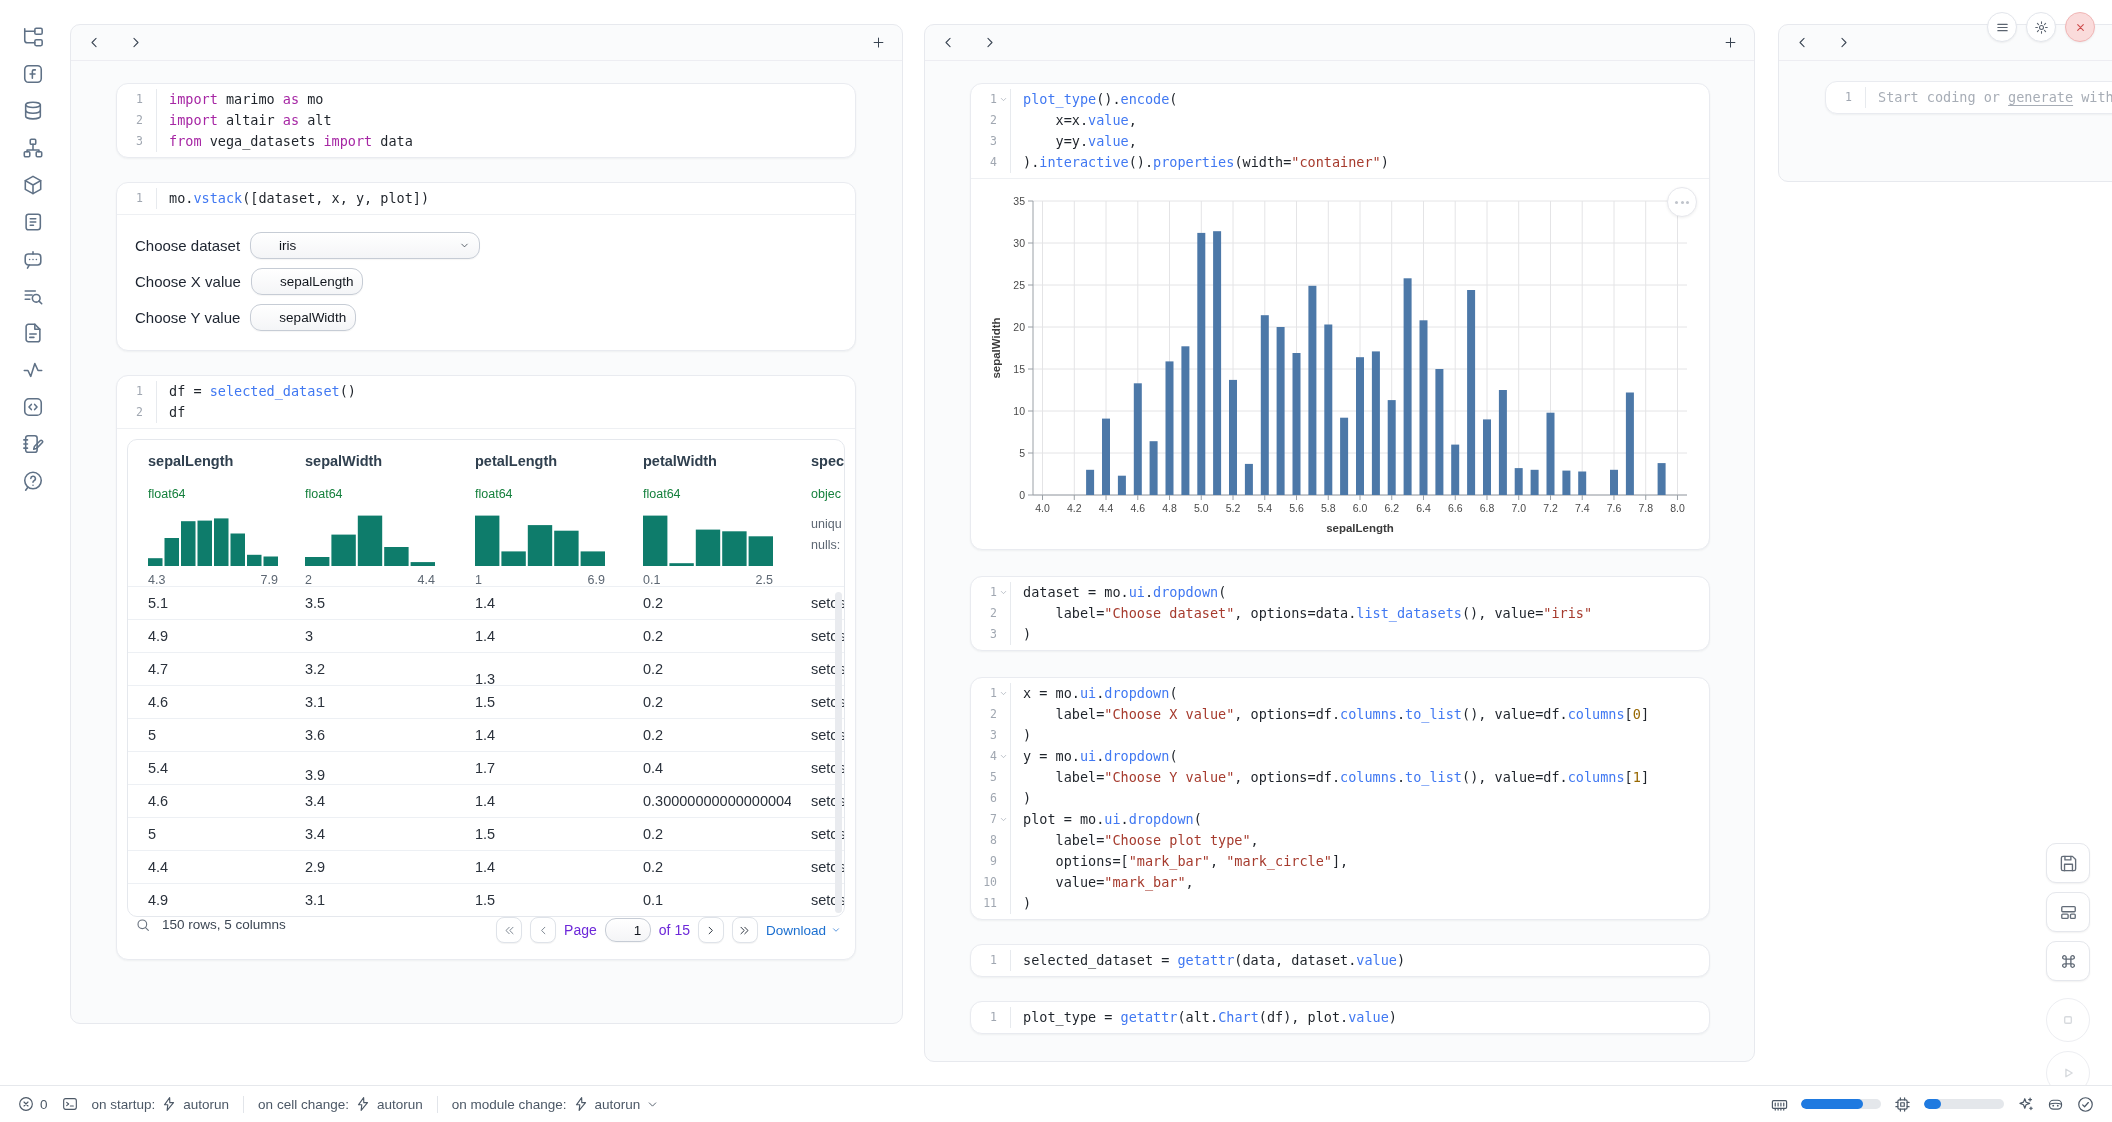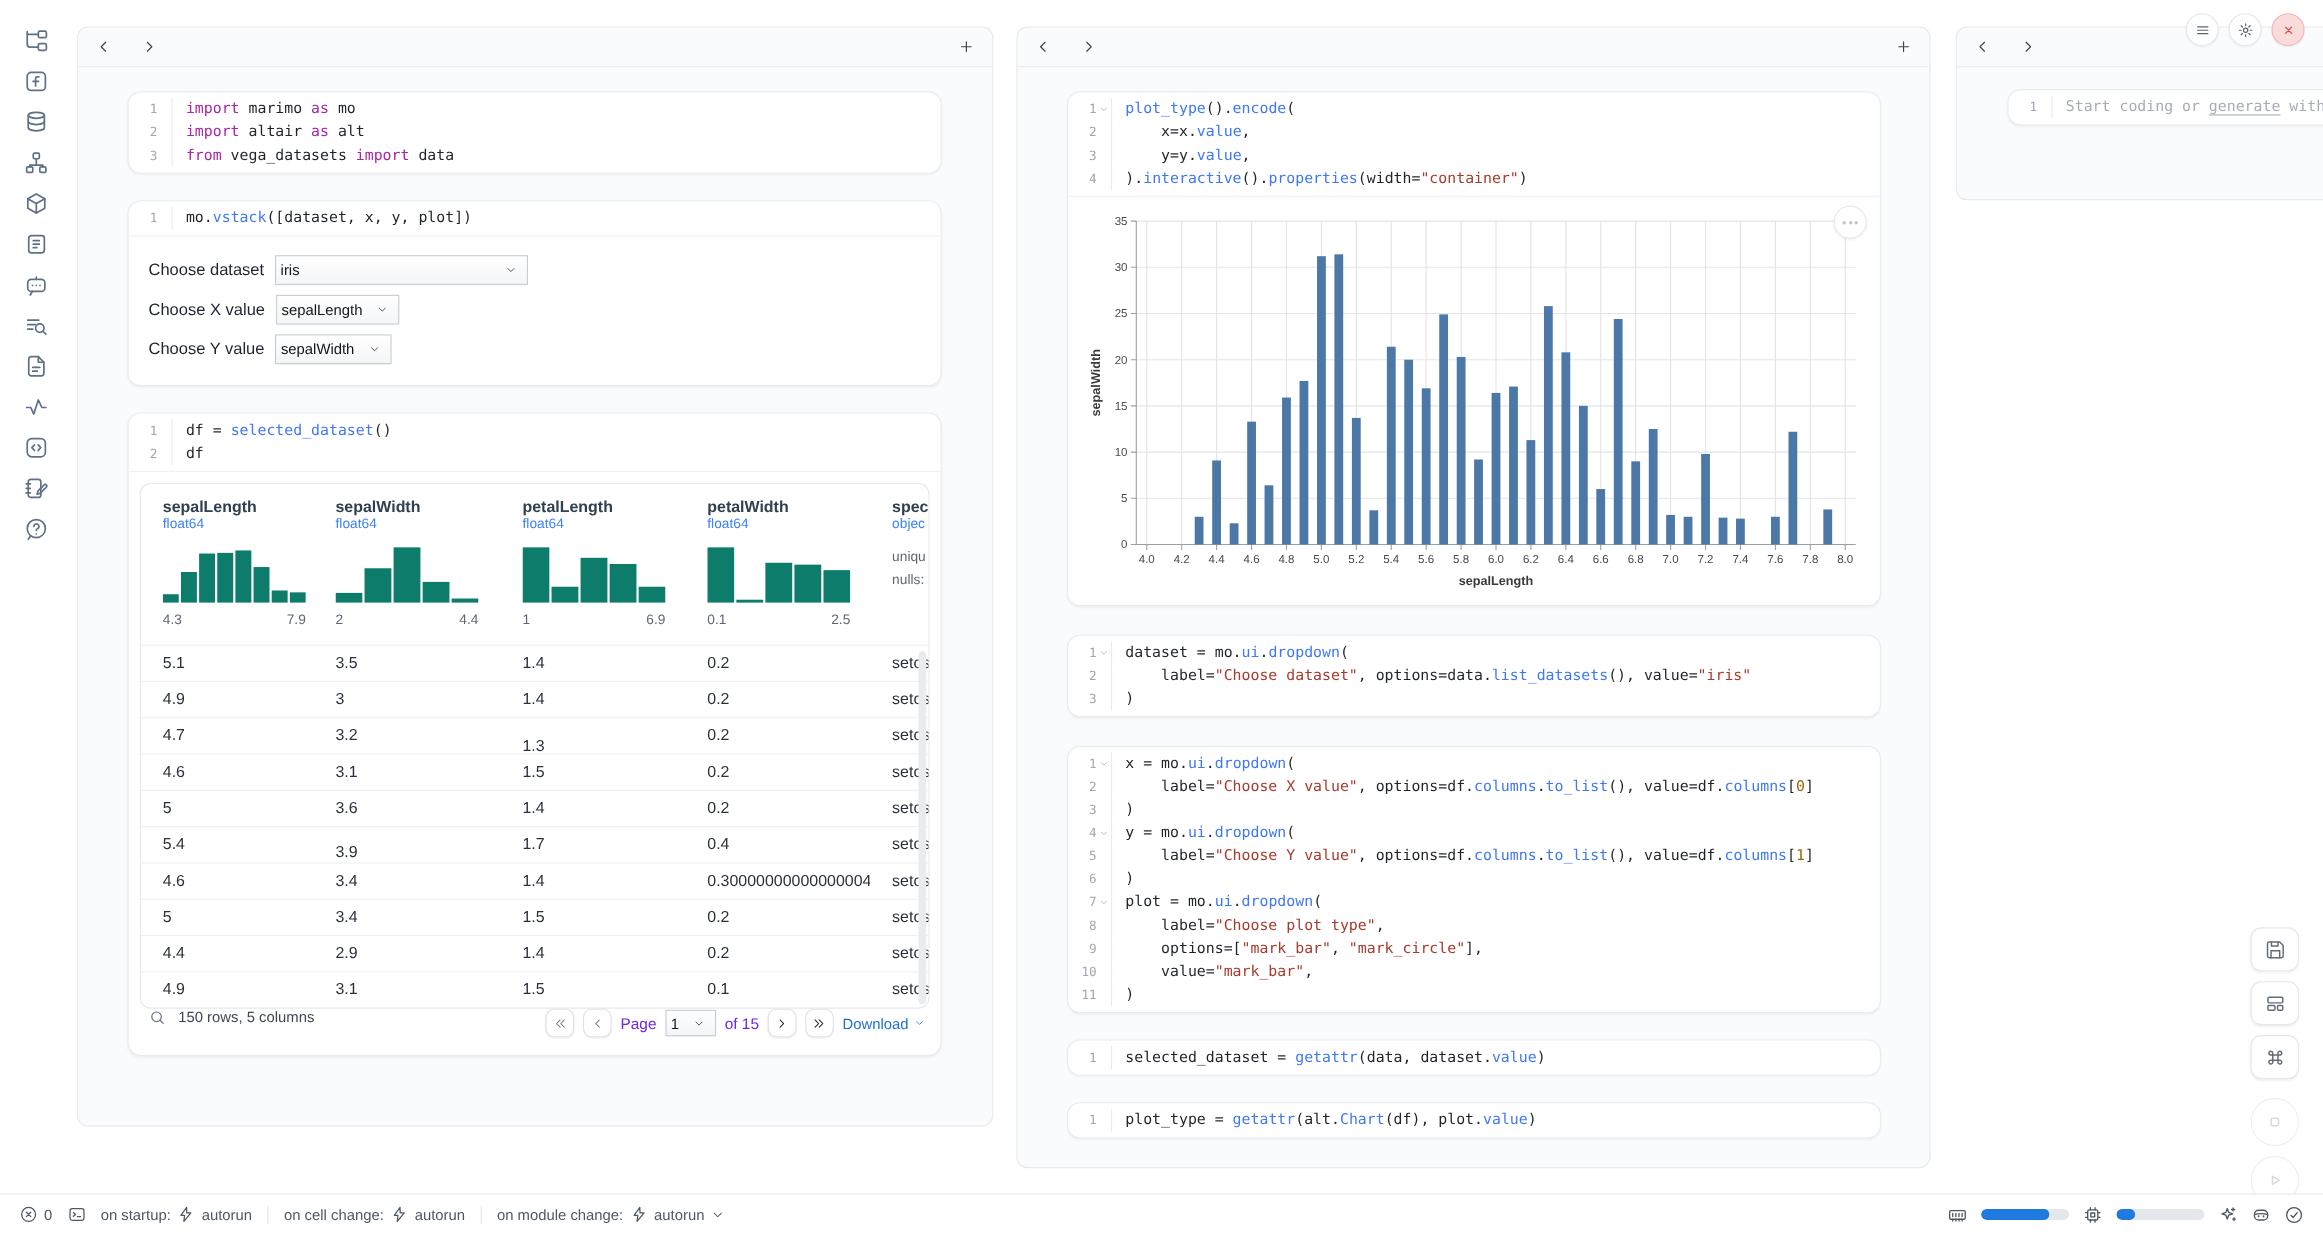--- a/index.html
+++ b/index.html
@@ -43,34 +43,34 @@
   .gutter .fold svg { width:9px; height:9px; margin:auto; }
   .code-text { padding-left:12px; white-space:pre; }
   .tok-k { color:#a626a4; } .tok-f { color:#4078f2; } .tok-s { color:#a63b2e; }
   .tok-n { color:#986801; } .tok-t { color:#1f242b; }
   .cell-output { border-top:1px solid #eef0f3; }
 
   
   .controls { padding:17px 18px 10px; }
   .control-row { display:flex; align-items:center; gap:10px; height:27px; margin-bottom:9px; }
   .control-label { font-size:15px; color:#1d2430; }
-  .select { height:27px; border:1px solid #c6ccd5; border-radius:0;
+  .select { height:27px; border:1px solid #c6ccd5; border-radius:11px;
     background:linear-gradient(#ffffff,#f4f5f7); box-shadow:0 1px 1px rgba(0,0,0,.04);
-    display:flex; align-items:center; padding:0 9px 0 4px; cursor:pointer; }
+    display:flex; align-items:center; padding:0 9px 0 28px; cursor:pointer; }
   .select .val { flex:1; font-size:13.5px; color:#11161d; }
   .select .ic { width:11px; height:11px; color:#343c47; }
 
   
   .data-table { margin:10px 10px 0; border:1px solid #e5e8ed; border-radius:10px;
     overflow:hidden; position:relative; background:#fff; }
   .t-head { display:flex; height:146px; padding-top:13px; }
   .t-col { padding-left:20px; flex:none; }
   .col-name { font-weight:700; font-size:14.5px; color:#30404f; overflow:hidden;
     white-space:nowrap; }
-  .col-type { font-size:12.5px; color:#3b82f6; margin-top:0; }
+  .col-type { font-size:12.5px; color:#15803d; margin-top:18px; }
   .col-hist { margin-top:9px; }
   .minmax { display:flex; justify-content:space-between; width:130px;
     font-size:12.5px; color:#5d6773; margin-top:3px; }
   .col-stats { font-size:12.5px; color:#5d6773; margin-top:13px; line-height:1.65; }
   .t-row { display:flex; height:33px; align-items:center; border-top:1px solid #edf0f4;
     font-size:14.5px; color:#2a313b; cursor:default; }
   .t-cell { padding-left:20px; flex:none; overflow:hidden; white-space:nowrap; }
   .t-scroll { position:absolute; right:2px; top:152px; bottom:3px; width:7px;
     background:#e9ebef; border-radius:4px; }
   .t-foot { display:flex; align-items:flex-start; height:42px; padding:0 14px 0 18px; gap:11px; }

